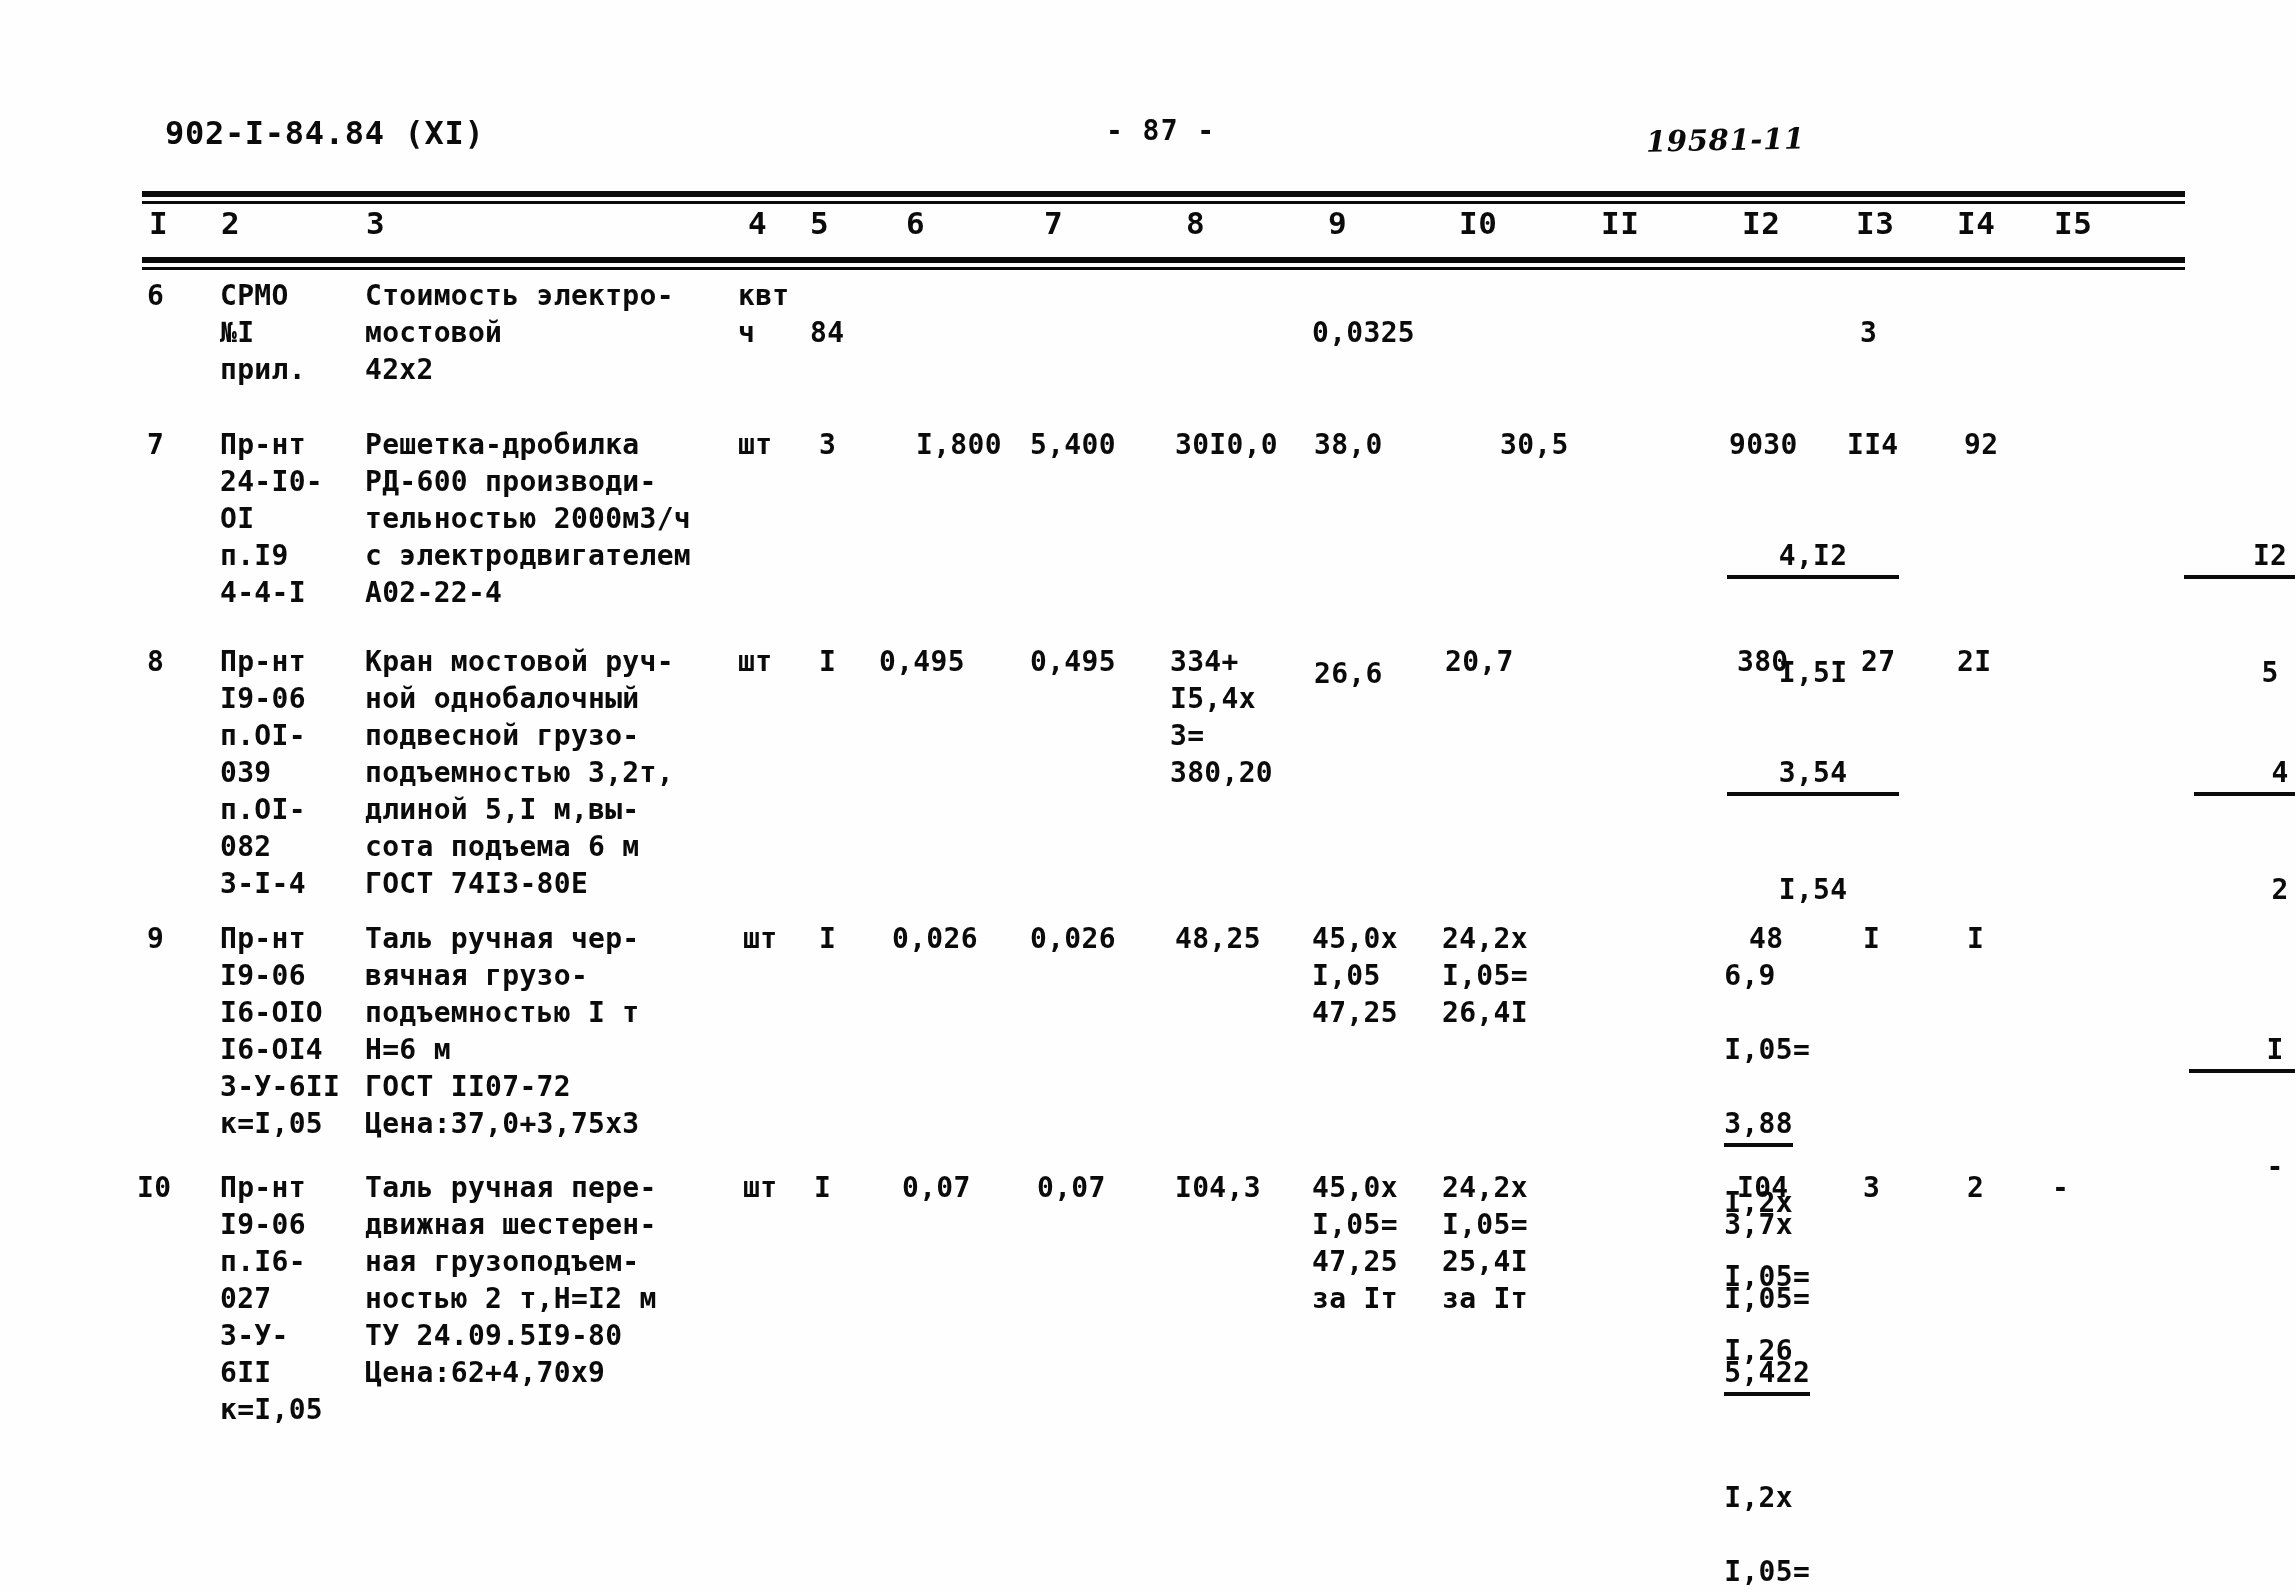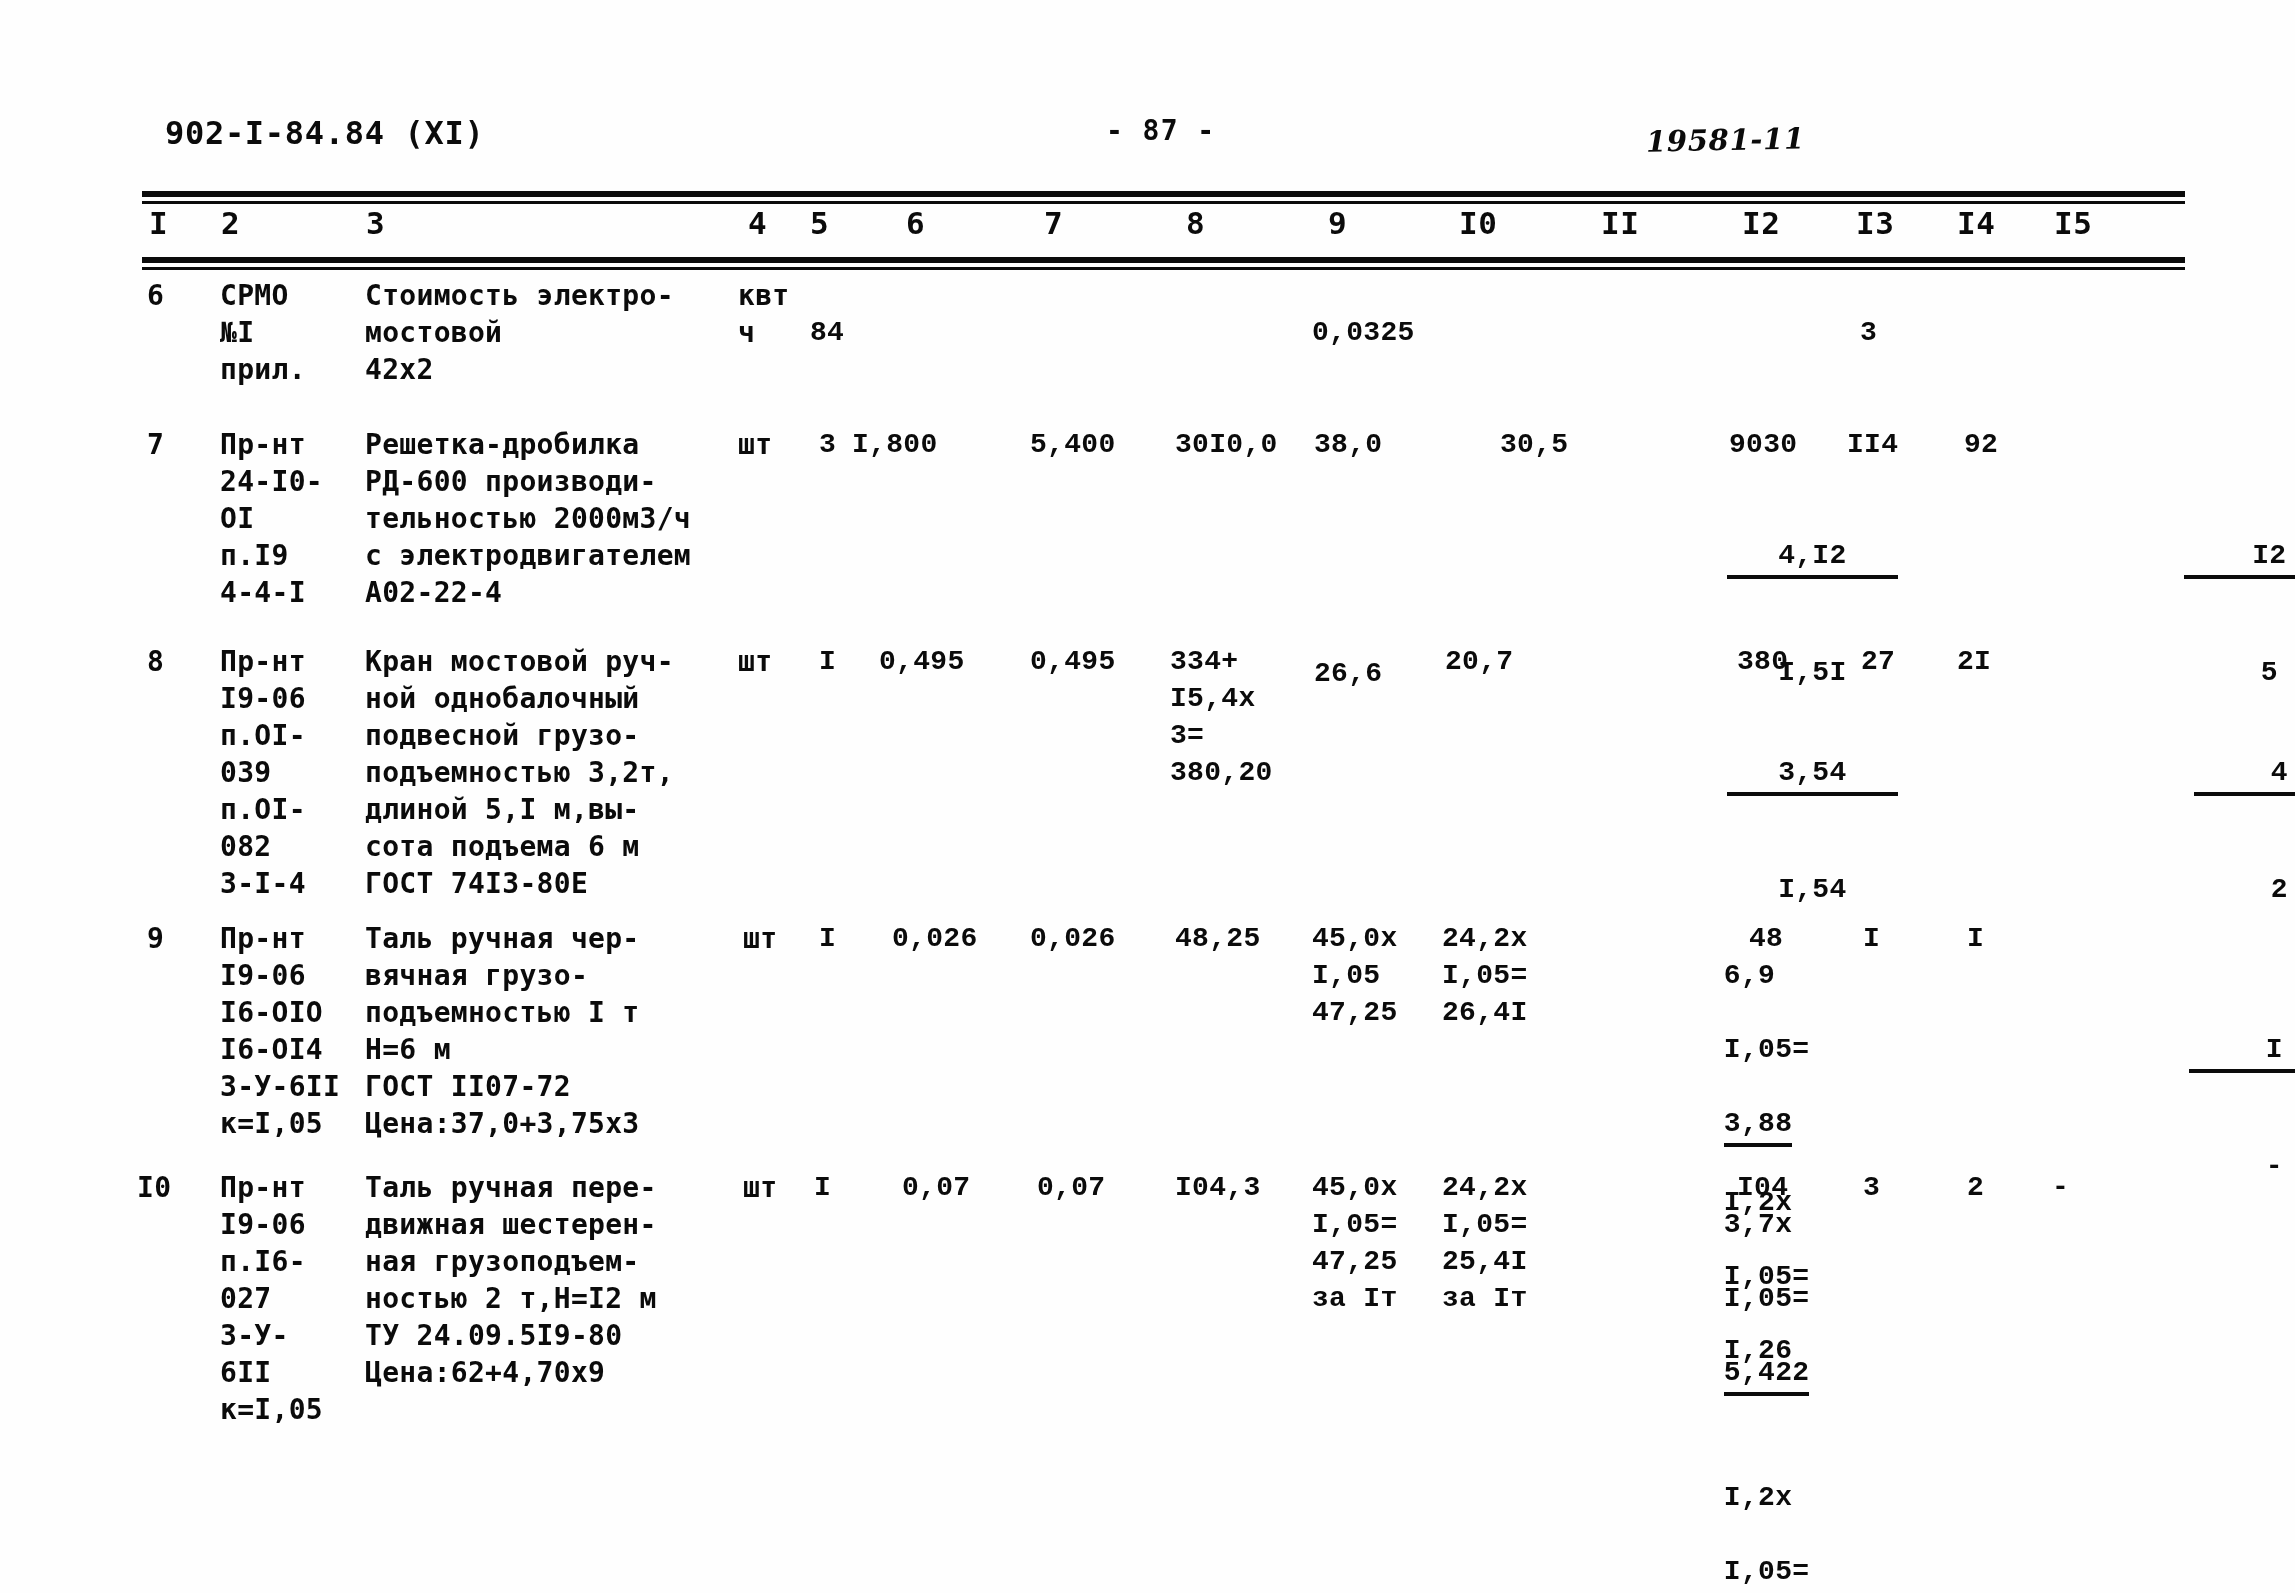--- a/index.html
+++ b/index.html
@@ -103,21 +103,21 @@
     width: 100%;
   }
   .cell {
     position: absolute;
     font-size: 28px;
     font-weight: 700;
     line-height: 37px;
     letter-spacing: 0.3px;
     white-space: pre;
   }
-  .cell.num { text-align: left; font-family: Liberation Mono, monospace; }
+  .cell.num { text-align: left; }
 
   
   .frac { display: inline-block; text-align: center; }
   .frac .top {
     display: block;
     border-bottom: 4.1px solid #0b0b0b;
     padding: 0 1.4px 0.7px 1.4px;
   }
   .frac .bot { display: block; padding-top: 1.4px; }
 
@@ -187,21 +187,21 @@
 OI
 п.I9
 4-4-I</div>
       <div class="cell" style="left:365px; top:0px">Решетка-дробилка
 РД-600 производи-
 тельностью 2000м3/ч
 с электродвигателем
 А02-22-4</div>
       <div class="cell" style="left:738px; top:0px">шт</div>
       <div class="cell num" style="left:819px; top:0px">3</div>
-      <div class="cell num" style="left:852px; top:0px">I,800</div>
+      <div class="cell num" style="left:916px; top:0px">I,800</div>
       <div class="cell num" style="left:1030px; top:0px">5,400</div>
       <div class="cell num" style="left:1175px; top:0px">30I0,0</div>
       <div class="cell num" style="left:1314px; top:0px">38,0</div>
       <div class="cell num" style="left:1500px; top:0px">30,5</div>
       <div class="cell num" style="left:1590px; top:0px">
         <span class="frac">
           <span class="top">4,I2</span>
           <span class="bot">I,5I</span>
         </span>
       </div>

